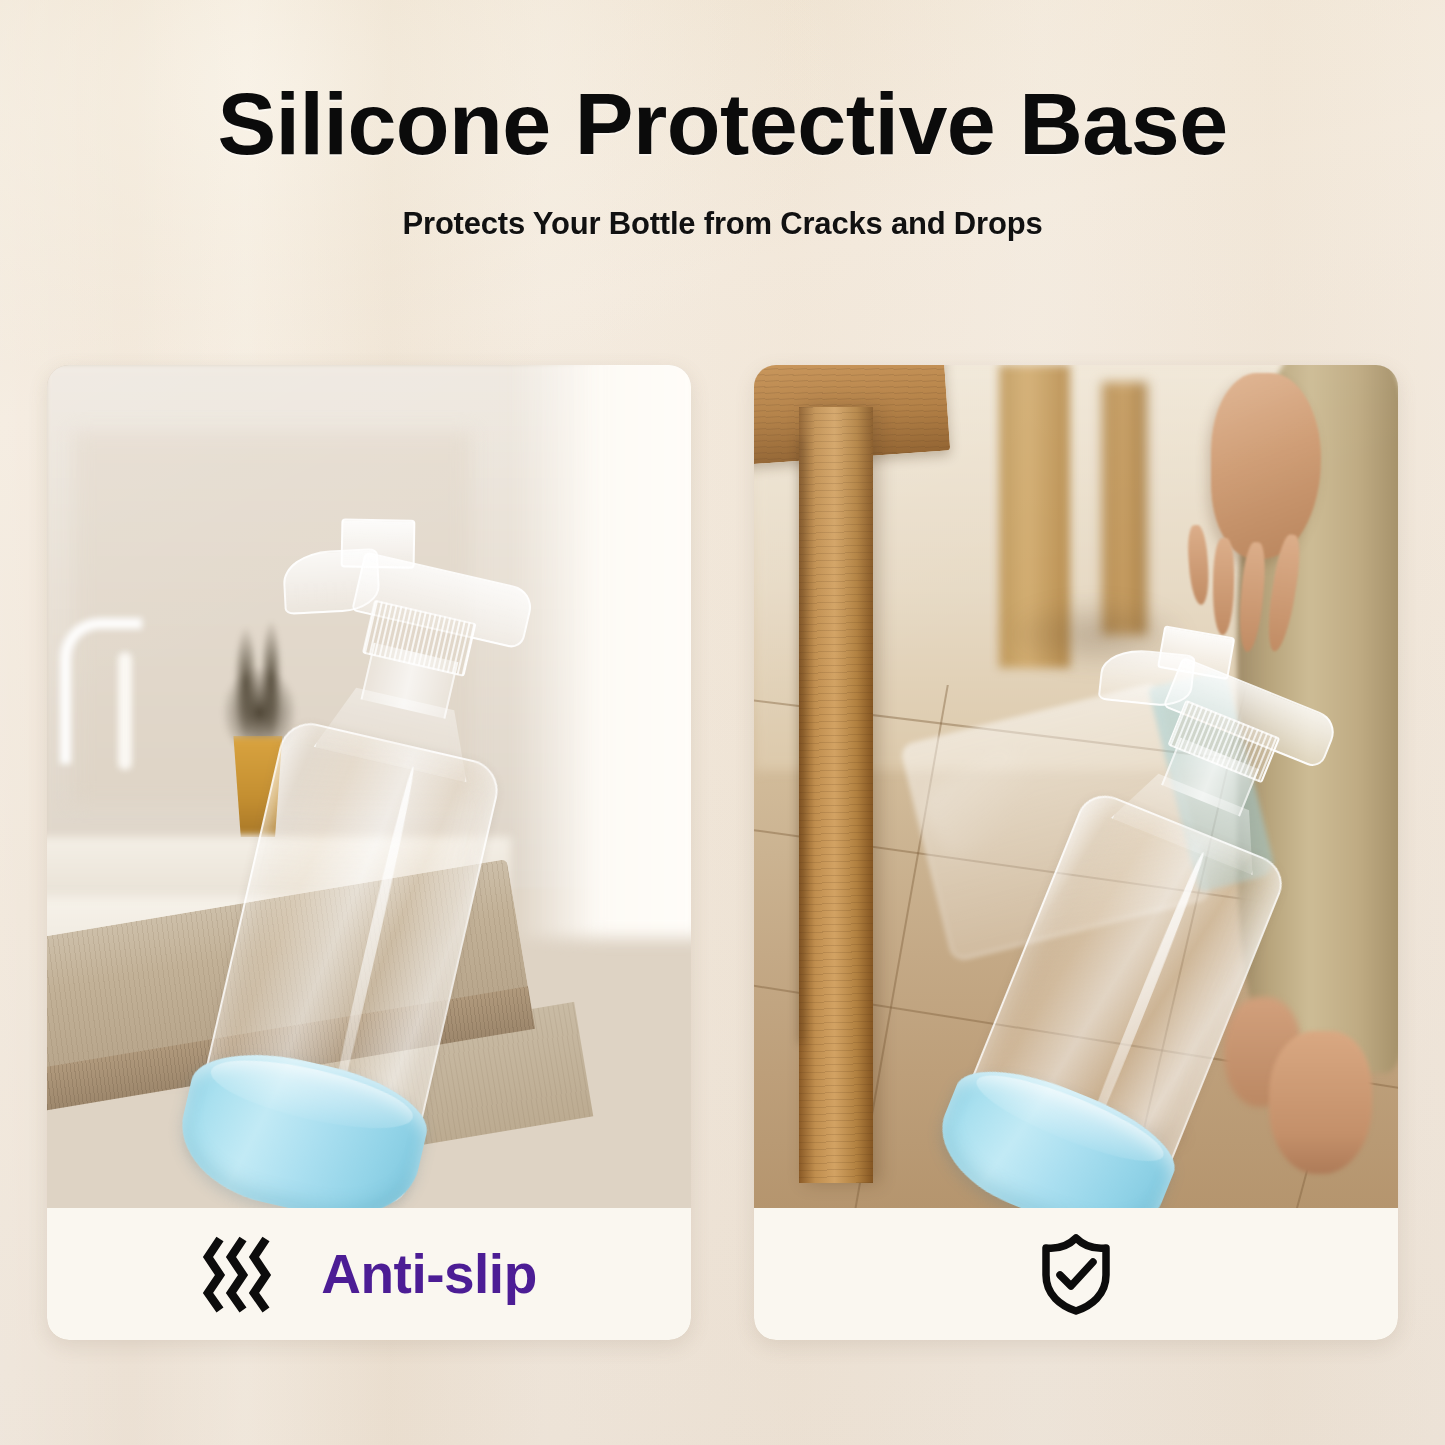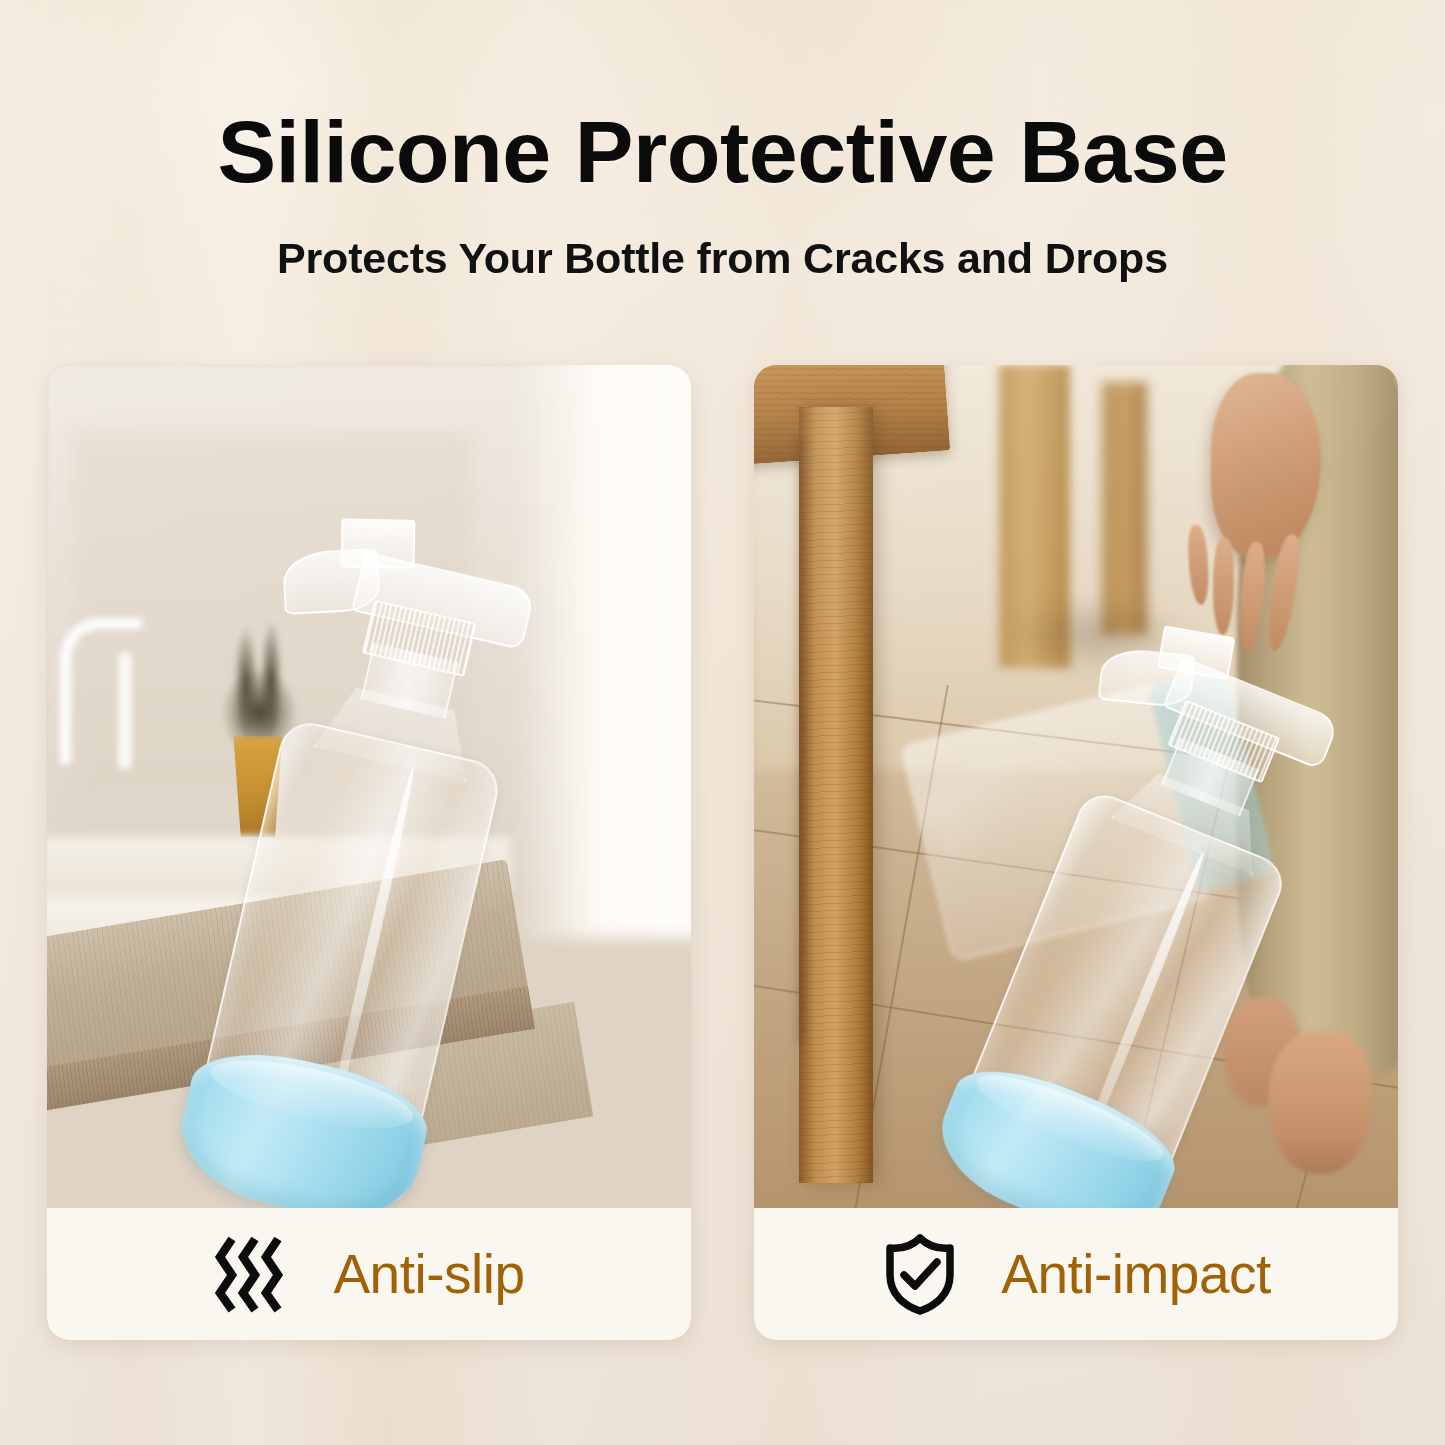--- a/index.html
+++ b/index.html
@@ -42,35 +42,35 @@
         rgba(232,217,196,0.12) 88%,
         rgba(255,255,255,0.10) 100%);
     pointer-events: none;
   }
 
   
   .header {
     position: absolute;
     top: 0; left: 0;
     width: 1445px;
-    padding-top: 108px;
+    padding-top: 80px;
     text-align: center;
     z-index: 5;
   }
   .title {
     font-size: 88px;
     font-weight: bold;
     line-height: 1.0;
     color: #0b0b0b;
     letter-spacing: -0.5px;
     margin: 0;
     text-shadow: 0 2px 1px rgba(255,255,255,0.45);
   }
   .subtitle {
-    font-size: 43px;
+    font-size: 31px;
     font-weight: bold;
     color: #111111;
     margin: 0;
     padding-top: 38px;
     letter-spacing: -0.2px;
     text-shadow: 0 1px 1px rgba(255,255,255,0.4);
   }
 
   
   .panels {
@@ -703,22 +703,22 @@
   .caption-icon {
     width: 78px;
     height: 82px;
     flex: 0 0 auto;
     display: flex;
     align-items: center;
     justify-content: center;
   }
   .caption-text {
     font-size: 55px;
-    font-weight: normal;
-    color: #a16207;
+    font-weight: bold;
+    color: #4c1d95;
     letter-spacing: -0.5px;
     white-space: nowrap;
   }
 
   
   .sheen {
     position: absolute;
     inset: 0;
     pointer-events: none;
     background: linear-gradient(155deg, rgba(255,255,255,0.10) 0%, rgba(255,255,255,0.0) 34%);
@@ -840,18 +840,17 @@
         </div>
       </div>
 
       <div class="caption">
         <div class="caption-icon">
           <svg viewBox="0 0 78 82" width="78" height="82" aria-hidden="true">
             <path d="M39 5 C30 14, 18 16, 9 15 L9 42 C9 62, 24 73, 39 78 C54 73, 69 62, 69 42 L69 15 C60 16, 48 14, 39 5 Z" fill="none" stroke="#0c0c0c" stroke-width="7.5" stroke-linejoin="round"></path>
             <path d="M23 42 L34 53 L56 29" fill="none" stroke="#0c0c0c" stroke-width="7.5" stroke-linecap="round" stroke-linejoin="round"></path>
           </svg>
         </div>
-        <div class="caption-text">Anti-impact</div>
       </div>
     </div>
 
   </div>
 </div>
 
 </body></html>

